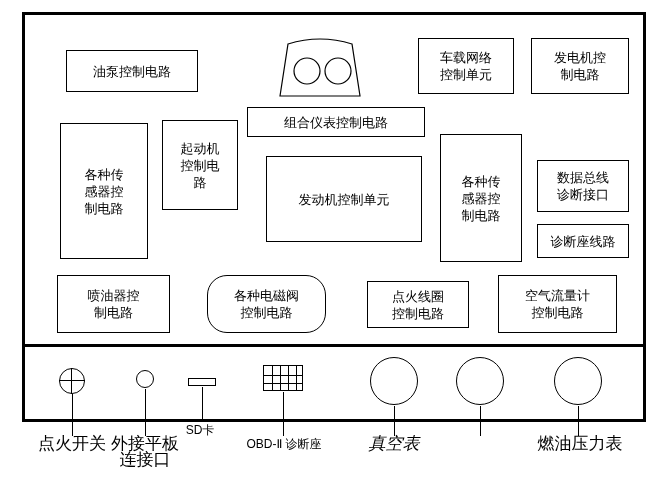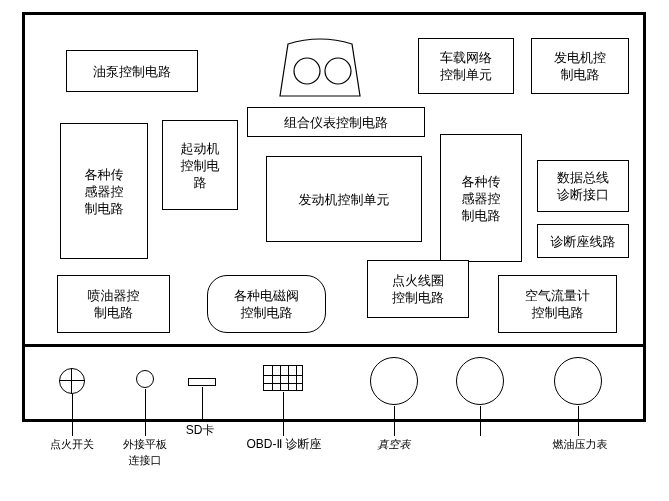--- a/index.html
+++ b/index.html
@@ -97,21 +97,21 @@
     height: 1px;
     background: #000000;
   }
   .leader {
     position: absolute;
     background: #000000;
     width: 1px;
   }
   .caption {
     position: absolute;
-    font-size: 11px;
+    font-size: 17px;
     line-height: 16px;
     text-align: center;
     white-space: pre-line;
   }
   .caption.mono-ish {
     font-size: 12px;
   }
 </style>
 </head>
 <body>
@@ -143,21 +143,21 @@
   <div class="box" style="left:537px; top:150px; width:92px;  height:52px;">数据总线
 诊断接口</div>
   <div class="box" style="left:537px; top:214px; width:92px;  height:34px;">诊断座线路</div>
   <div class="box" style="left:440px; top:124px; width:82px;  height:128px;">各种传
 感器控
 制电路</div>
   <div class="box" style="left:57px;  top:265px; width:113px; height:58px;">喷油器控
 制电路</div>
   <div class="box" style="left:207px; top:265px; width:119px; height:58px;border-radius:20px;">各种电磁阀
 控制电路</div>
-  <div class="box" style="left:367px; top:250px; width:102px; height:58px;">点火线圈
+  <div class="box" style="left:367px; top:271px; width:102px; height:47px;">点火线圈
 控制电路</div>
   <div class="box" style="left:498px; top:265px; width:119px; height:58px;">空气流量计
 控制电路</div>
 
   <div class="port" style="left:59px; top:368px; width:26px; height:26px;">
     <div class="circle" style="position:absolute; left:0; top:0; width:26px; height:26px;"></div>
     <div class="cross-v" style="left:12px; top:0; width:1px; height:26px;"></div>
     <div class="cross-h" style="left:0; top:12px; width:26px; height:1px;"></div>
   </div>
 

